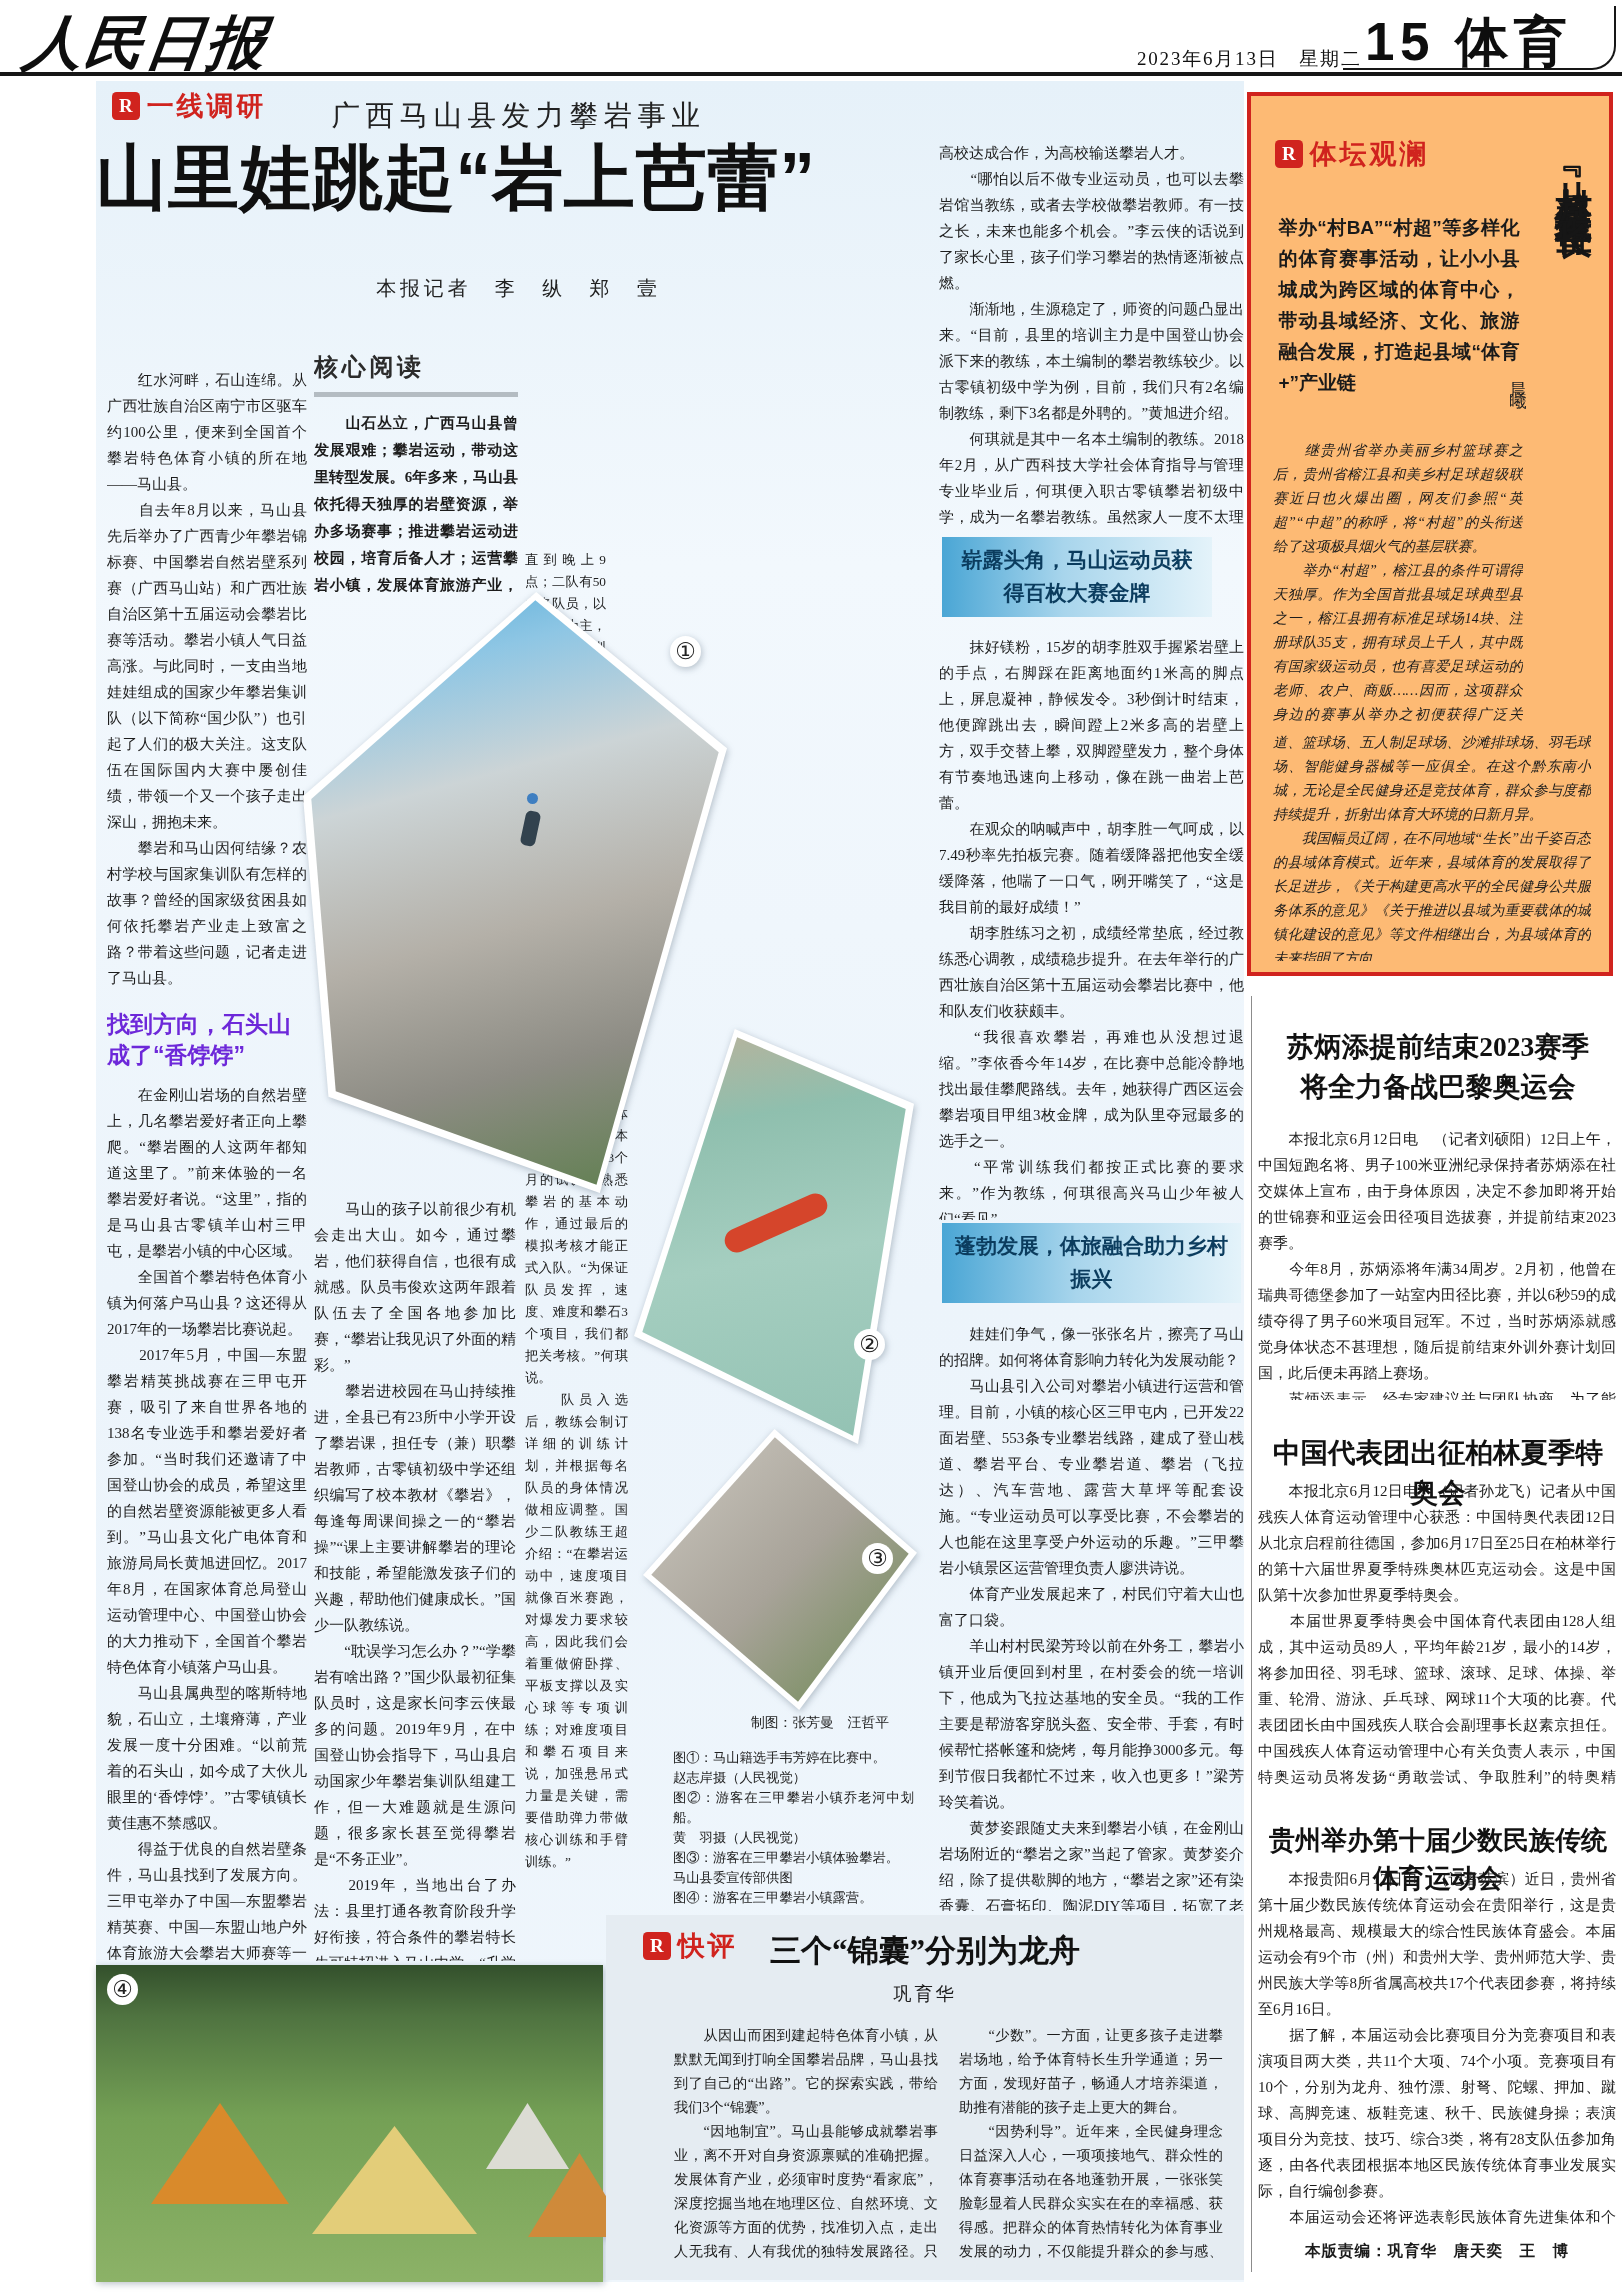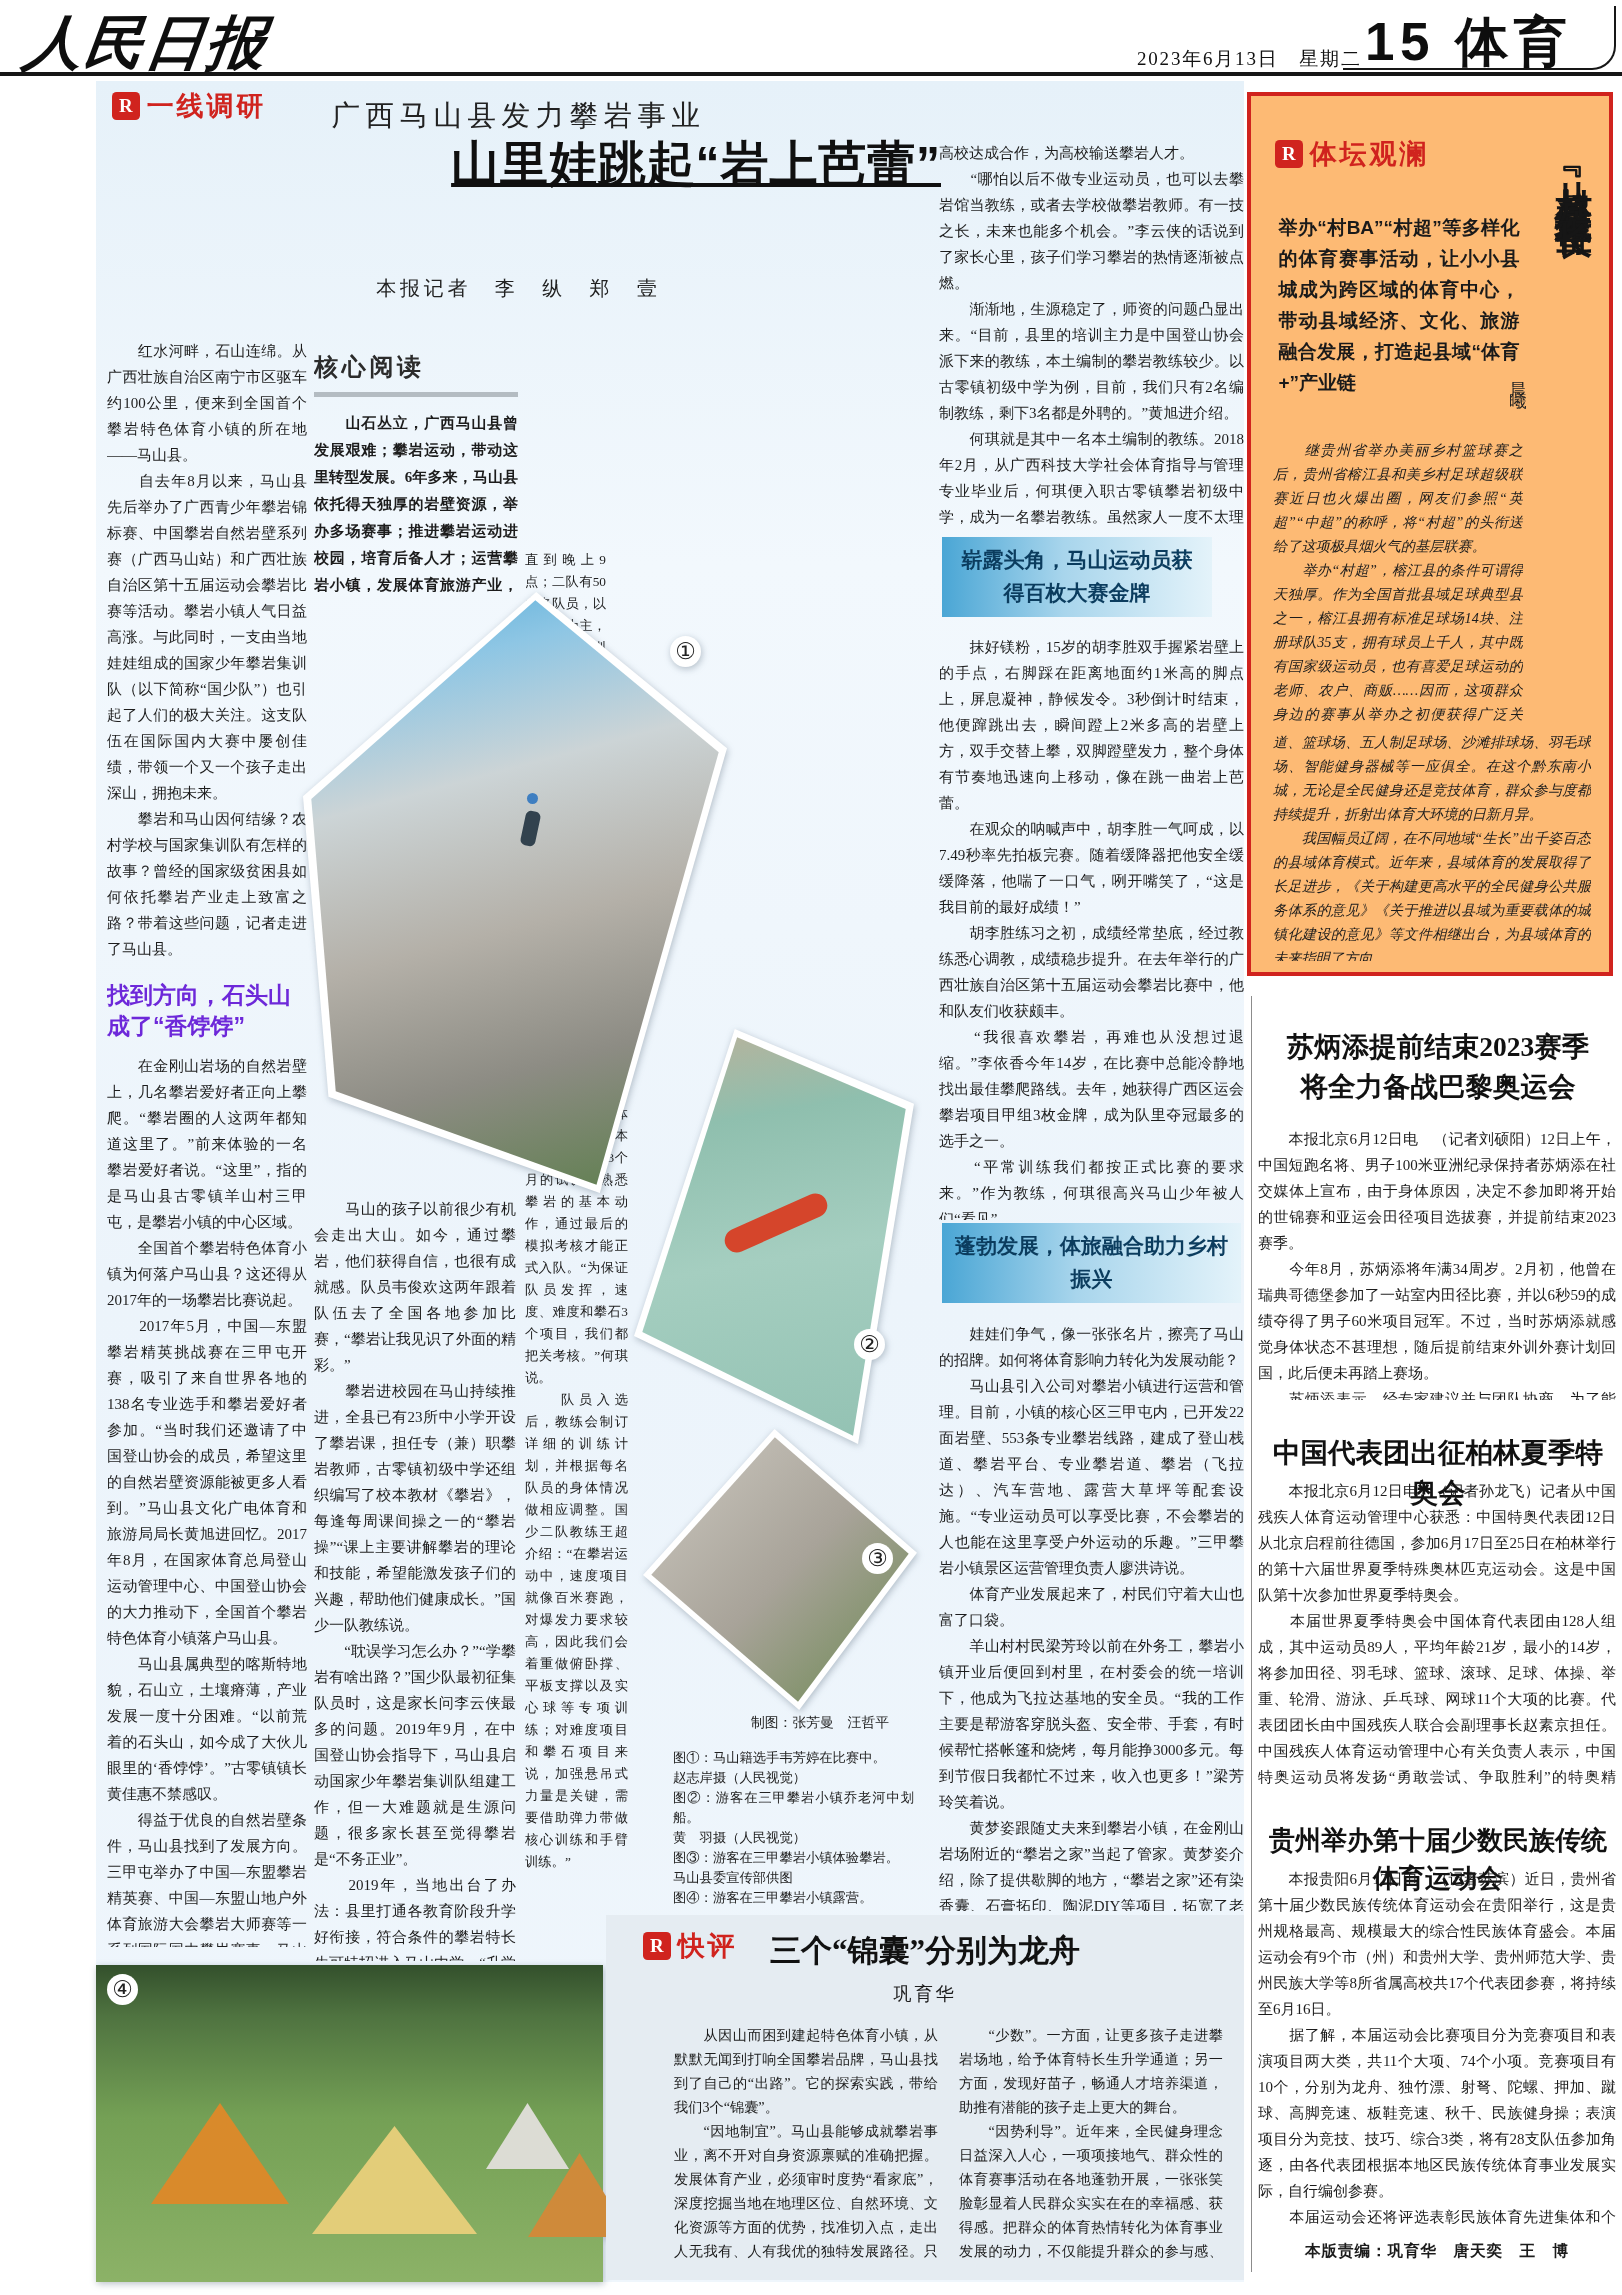--- a/index.html
+++ b/index.html
@@ -22,22 +22,22 @@
   
   .feature-bg{left:96px;top:81px;width:1148px;height:2201px;
      background:linear-gradient(180deg,#e6f1f9 0%,#f2f8fd 22%,#ecf4fb 55%,#eff6fc 100%);}
   .lede-label .r, .box-label .r{display:inline-block;width:27.5px;height:27.5px;line-height:27.5px;
      text-align:center;background:#d0231e;color:#fff;font-weight:900;font-size:19px;
      border-radius:4.6px;vertical-align:middle;margin-right:7.3px;}
   .lede-label .t, .box-label .t{color:#d0231e;font-weight:800;font-size:27px;
      letter-spacing:2.8px;vertical-align:middle;}
   .kicker{left:96px;top:97px;width:845px;text-align:center;font-size:28.5px;
           letter-spacing:5.5px;color:#222;}
-  .headline{left:96px;top:134px;width:845px;text-align:right;font-size:48px;
-            font-weight:900;letter-spacing:0.9px;color:#101010;line-height:1.25;text-decoration:underline;}
+  .headline{left:96px;top:134px;width:845px;text-align:left;font-size:71px;
+            font-weight:900;letter-spacing:0.9px;color:#101010;line-height:1.25;}
   .byline{left:96px;top:275px;width:845px;text-align:center;font-size:20px;
           letter-spacing:3.7px;color:#222;}
   .bodytxt{font-size:15px;line-height:26px;color:#1d1d1d;}
   .narrowtxt{font-size:13.3px;line-height:22px;color:#1d1d1d;}
   h3.subhead{font-family:"Liberation Sans","DejaVu Sans",sans-serif;font-size:23px;
      line-height:1.35;color:#6d28d9;font-weight:800;margin:18.4px 0 11px 0;}
   .corebox .ttl{font-size:24px;font-weight:800;color:#2b2b2b;letter-spacing:3.7px;
      font-family:"Liberation Sans","DejaVu Sans",sans-serif;}
   .corebox .rule{height:4.6px;background:#b4bcc2;margin:9.2px 0 13px 0;}
   .corebox .bd{font-size:15px;line-height:27px;font-weight:700;}
@@ -106,21 +106,21 @@
 <div class="abs feature-bg"></div>
 
 <div class="abs lede-label" style="left:112px;top:88px;">
   <span class="r">R</span><span class="t">一线调研</span>
 </div>
 
 <div class="abs kicker serif">广西马山县发力攀岩事业</div>
 <div class="abs headline sans">山里娃跳起“岩上芭蕾”</div>
 <div class="abs byline">本报记者　李　纵　郑　壹</div>
 
-<div class="abs clip" style="left:107px;top:338px;width:200px;height:1609px;">
+<div class="abs clip" style="left:107px;top:367px;width:200px;height:1609px;">
   <div class="bodytxt just pre">　　红水河畔，石山连绵。从广西壮族自治区南宁市区驱车约100公里，便来到全国首个攀岩特色体育小镇的所在地——马山县。
 　　自去年8月以来，马山县先后举办了广西青少年攀岩锦标赛、中国攀岩自然岩壁系列赛（广西马山站）和广西壮族自治区第十五届运动会攀岩比赛等活动。攀岩小镇人气日益高涨。与此同时，一支由当地娃娃组成的国家少年攀岩集训队（以下简称“国少队”）也引起了人们的极大关注。这支队伍在国际国内大赛中屡创佳绩，带领一个又一个孩子走出深山，拥抱未来。
 　　攀岩和马山因何结缘？农村学校与国家集训队有怎样的故事？曾经的国家级贫困县如何依托攀岩产业走上致富之路？带着这些问题，记者走进了马山县。</div>
   <h3 class="subhead">找到方向，石头山成了“香饽饽”</h3>
   <div class="bodytxt just pre">　　在金刚山岩场的自然岩壁上，几名攀岩爱好者正向上攀爬。“攀岩圈的人这两年都知道这里了。”前来体验的一名攀岩爱好者说。“这里”，指的是马山县古零镇羊山村三甲屯，是攀岩小镇的中心区域。
 　　全国首个攀岩特色体育小镇为何落户马山县？这还得从2017年的一场攀岩比赛说起。
 　　2017年5月，中国—东盟攀岩精英挑战赛在三甲屯开赛，吸引了来自世界各地的138名专业选手和攀岩爱好者参加。“当时我们还邀请了中国登山协会的成员，希望这里的自然岩壁资源能被更多人看到。”马山县文化广电体育和旅游局局长黄旭进回忆。2017年8月，在国家体育总局登山运动管理中心、中国登山协会的大力推动下，全国首个攀岩特色体育小镇落户马山县。
 　　马山县属典型的喀斯特地貌，石山立，土壤瘠薄，产业发展一度十分困难。“以前荒着的石头山，如今成了大伙儿眼里的‘香饽饽’。”古零镇镇长黄佳惠不禁感叹。
 　　得益于优良的自然岩壁条件，马山县找到了发展方向。三甲屯举办了中国—东盟攀岩精英赛、中国—东盟山地户外体育旅游大会攀岩大师赛等一系列国际国内攀岩赛事，马山县攀岩运动的名声也越来越响。</div>
 

